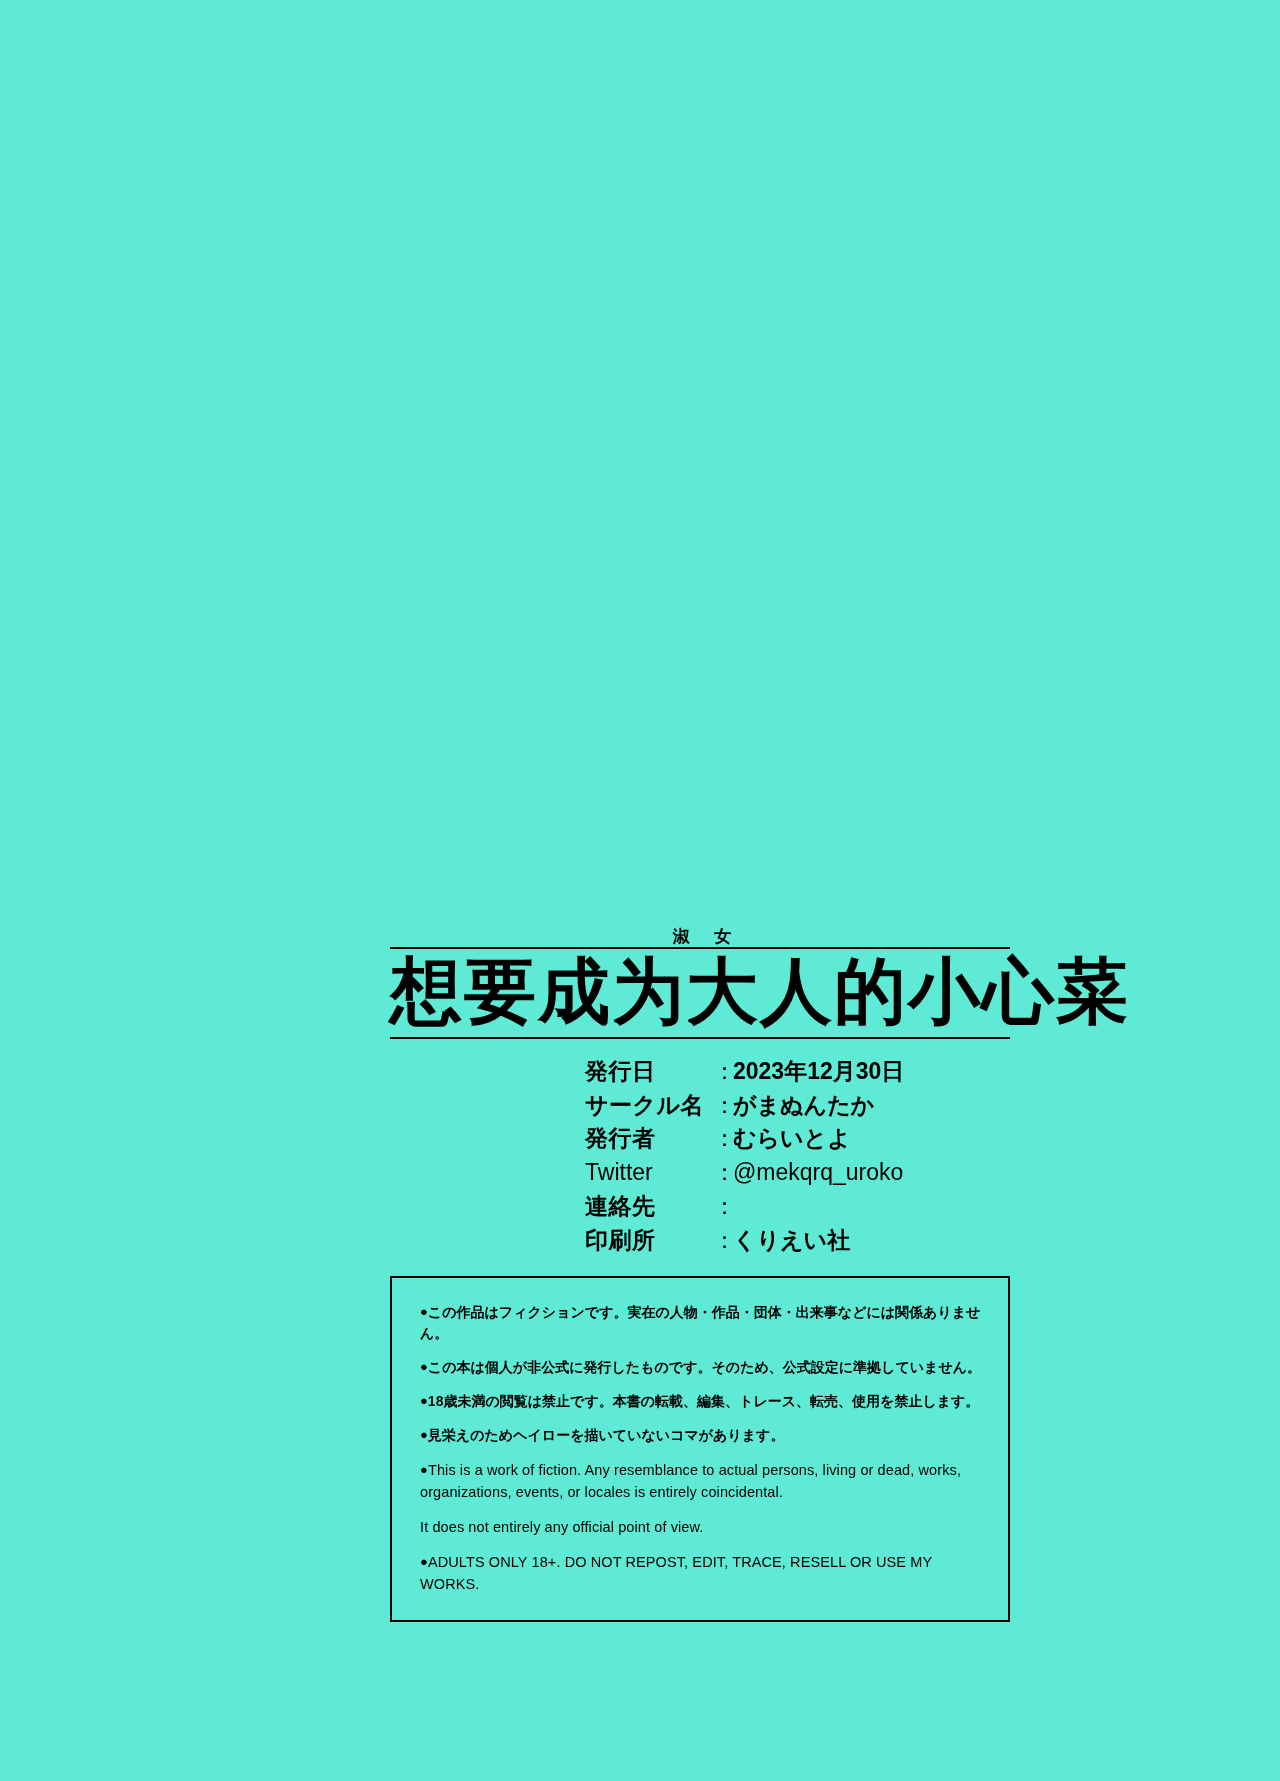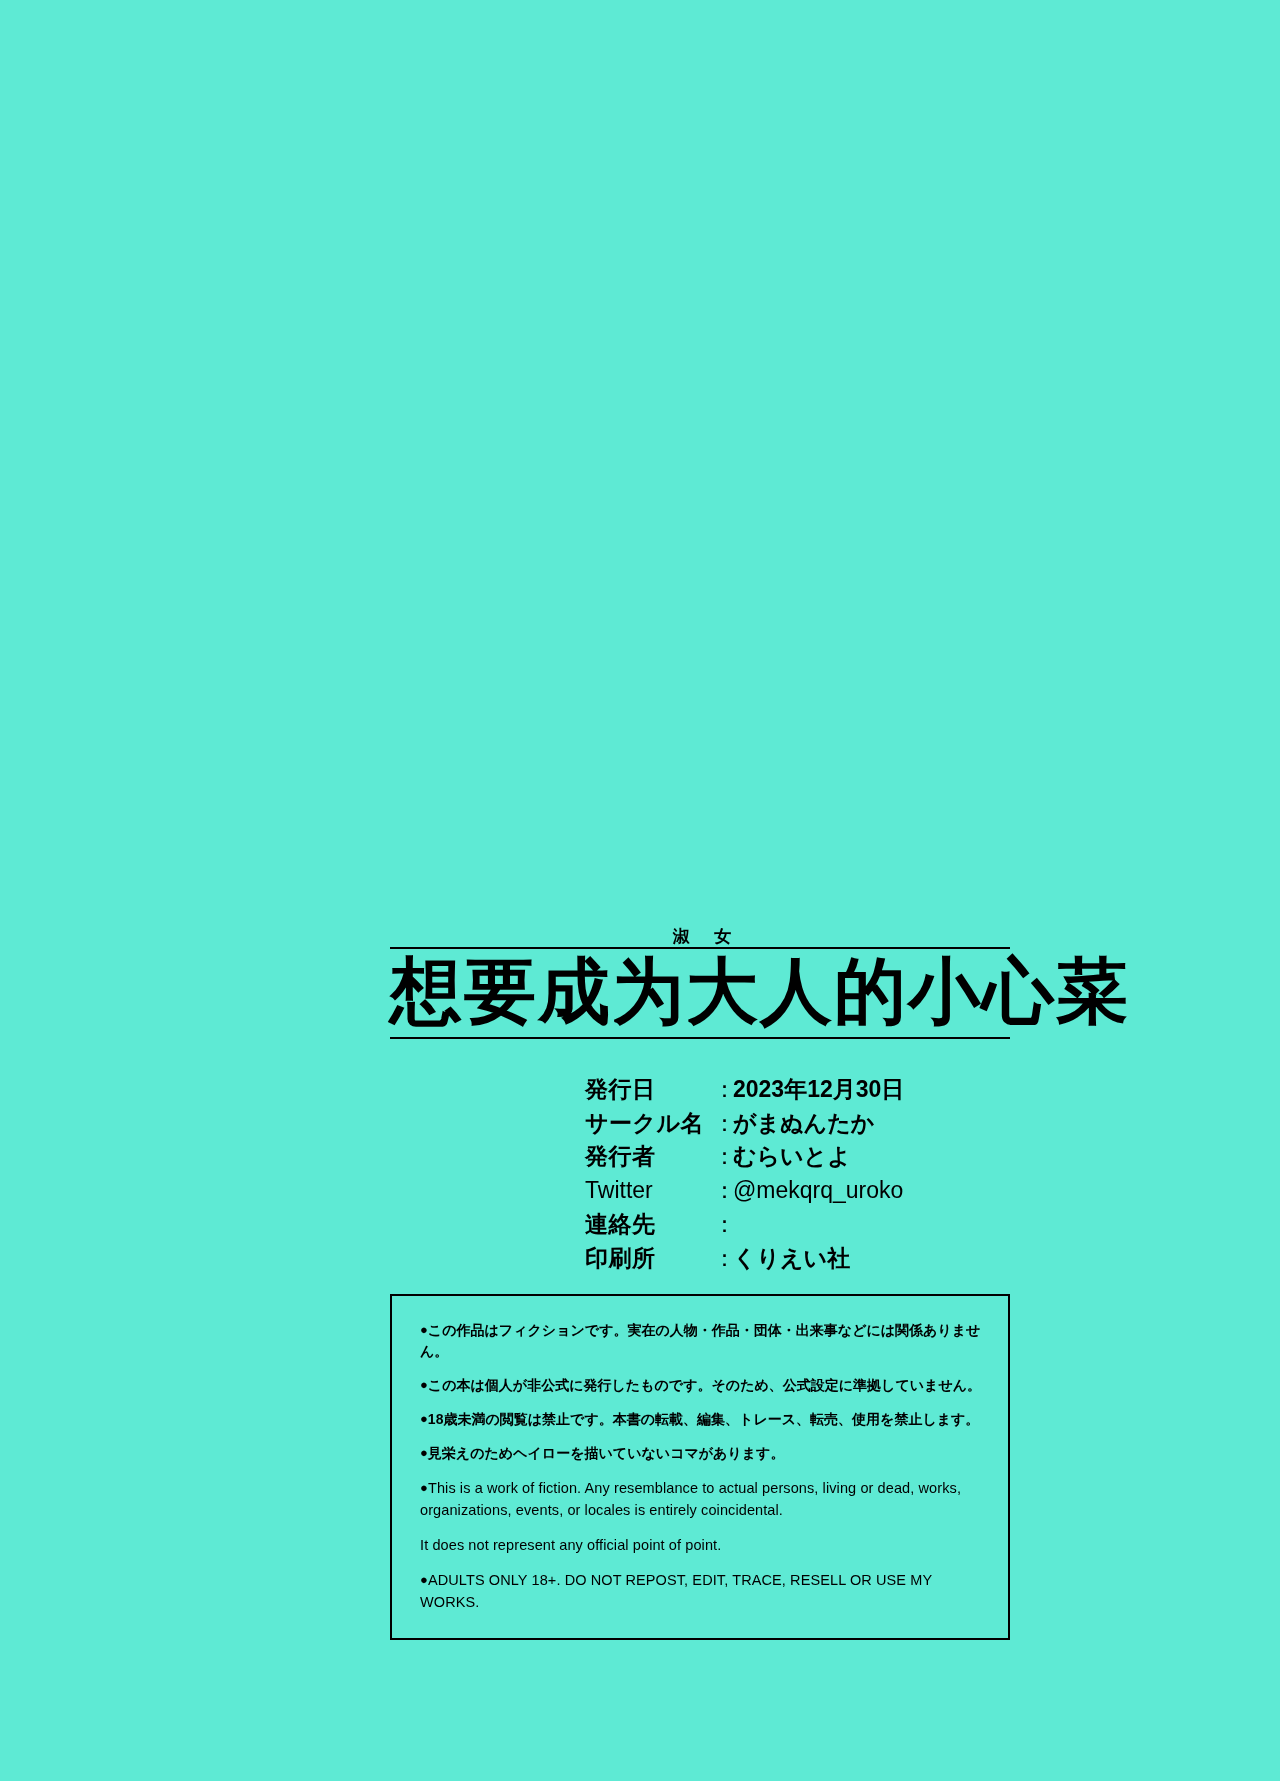--- a/index.html
+++ b/index.html
@@ -62,21 +62,21 @@
   }
   .title-rule-bottom {
     height: 0;
     border-top: 2px solid #000;
     margin: 0 auto;
     width: 100%;
   }
 
   
   .info {
-    margin-top: 30px;
+    margin-top: 12px;
     padding-left: 195px;
   }
   .info-row {
     display: flex;
     align-items: baseline;
     font-size: 23px;
     line-height: 1.47;
     white-space: nowrap;
   }
   .info-label {
@@ -173,19 +173,19 @@
           <span class="info-value bold">くりえい社</span>
         </div>
       </div>
 
     <div class="notice">
         <p class="jp"><span class="bullet">●</span><span>この作品はフィクションです。実在の人物・作品・団体・出来事などには関係ありません。</span></p>
         <p class="jp"><span class="bullet">●</span><span>この本は個人が非公式に発行したものです。そのため、公式設定に準拠していません。</span></p>
         <p class="jp"><span class="bullet">●</span><span>18歳未満の閲覧は禁止です。本書の転載、編集、トレース、転売、使用を禁止します。</span></p>
         <p class="jp"><span class="bullet">●</span><span>見栄えのためヘイローを描いていないコマがあります。</span></p>
         <p class="en"><span class="bullet">●</span><span>This is a work of fiction. Any resemblance to actual persons, living or dead, works, organizations, events, or locales is entirely coincidental.</span></p>
-        <p class="en"><span>It does not represent any official point of point.</span></p>
+        <p class="en"><span>It does not entirely any official point of view.</span></p>
         <p class="en"><span class="bullet">●</span><span>ADULTS ONLY 18+. DO NOT REPOST, EDIT, TRACE, RESELL OR USE MY WORKS.</span></p>
       </div>
 
   </div>
 
 </div>
 
 </body></html>

